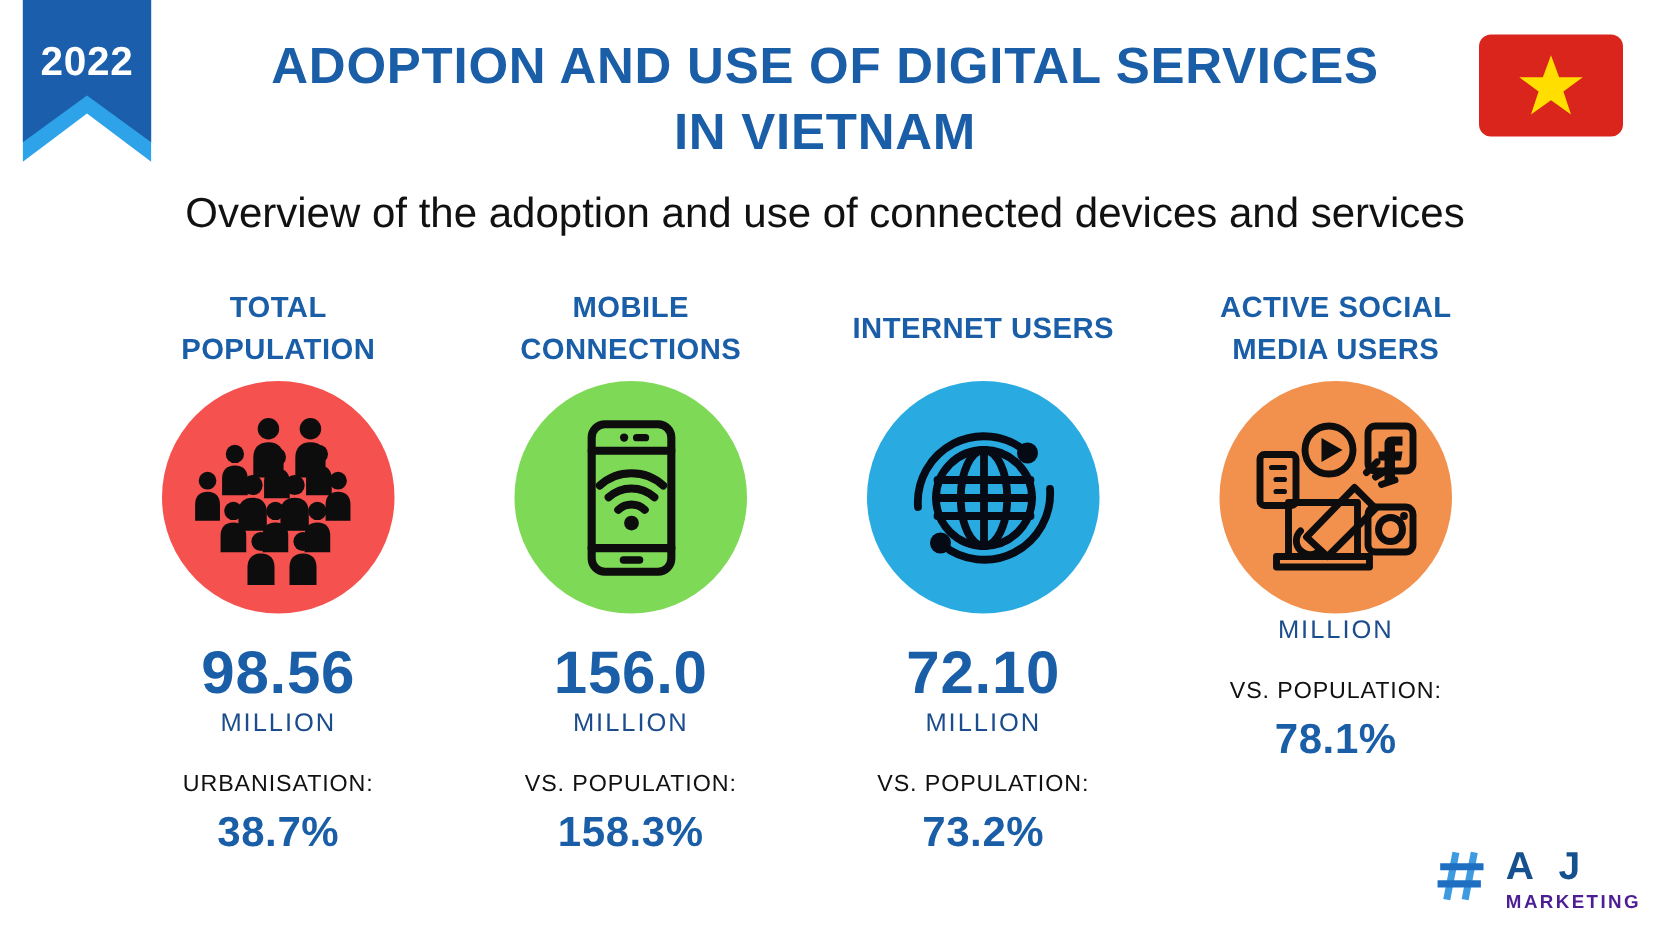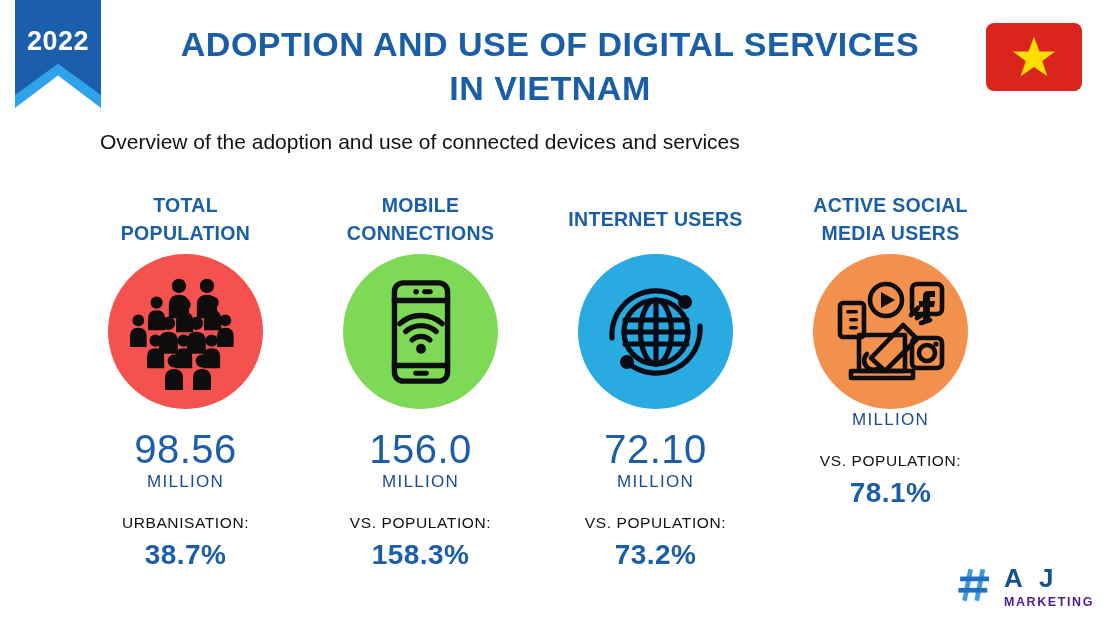--- a/index.html
+++ b/index.html
@@ -34,21 +34,21 @@
 
   
   #header-title {
     position:absolute; left:120px; top:22px; width:860px;
     text-align:center;
     color:#1B5EA8; font-weight:bold;
     font-size:34px; line-height:44px; letter-spacing:0.5px;
   }
   #header-subtitle {
     position:absolute; left:100px; top:126px; width:900px;
-    text-align:left; color:#111; font-size:21px; line-height:32px;
+    text-align:center; color:#111; font-size:28px; line-height:32px;
     font-weight:400;
   }
 
   
   #vietnam-flag {
     position:absolute; right:28px; top:23px;
     width:96px; height:68px; border-radius:8px;
     background:#DA251D;
     display:flex; align-items:center; justify-content:center;
   }
@@ -69,21 +69,21 @@
     color:#1B5EA8; font-weight:bold; font-size:19.5px; line-height:28px;
     display:flex; flex-direction:column; justify-content:center;
     letter-spacing:0.3px;
   }
   .circle {
     width:155px; height:155px; border-radius:50%;
     display:flex; align-items:center; justify-content:center;
     margin-top:4px;
   }
   .stat-value {
-    margin-top:18px; color:#1B5EA8; font-weight:normal;
+    margin-top:18px; color:#1B5EA8; font-weight:bold;
     font-size:40px; line-height:44px; letter-spacing:0.5px;
   }
   .stat-unit {
     margin-top:1px; color:#1B4C8C; font-size:17px; letter-spacing:1.3px;
   }
   .stat-sublabel {
     margin-top:22px; color:#111; font-size:15.5px; letter-spacing:0.6px;
   }
   .stat-subvalue {
     margin-top:6px; color:#1B5EA8; font-weight:bold;

